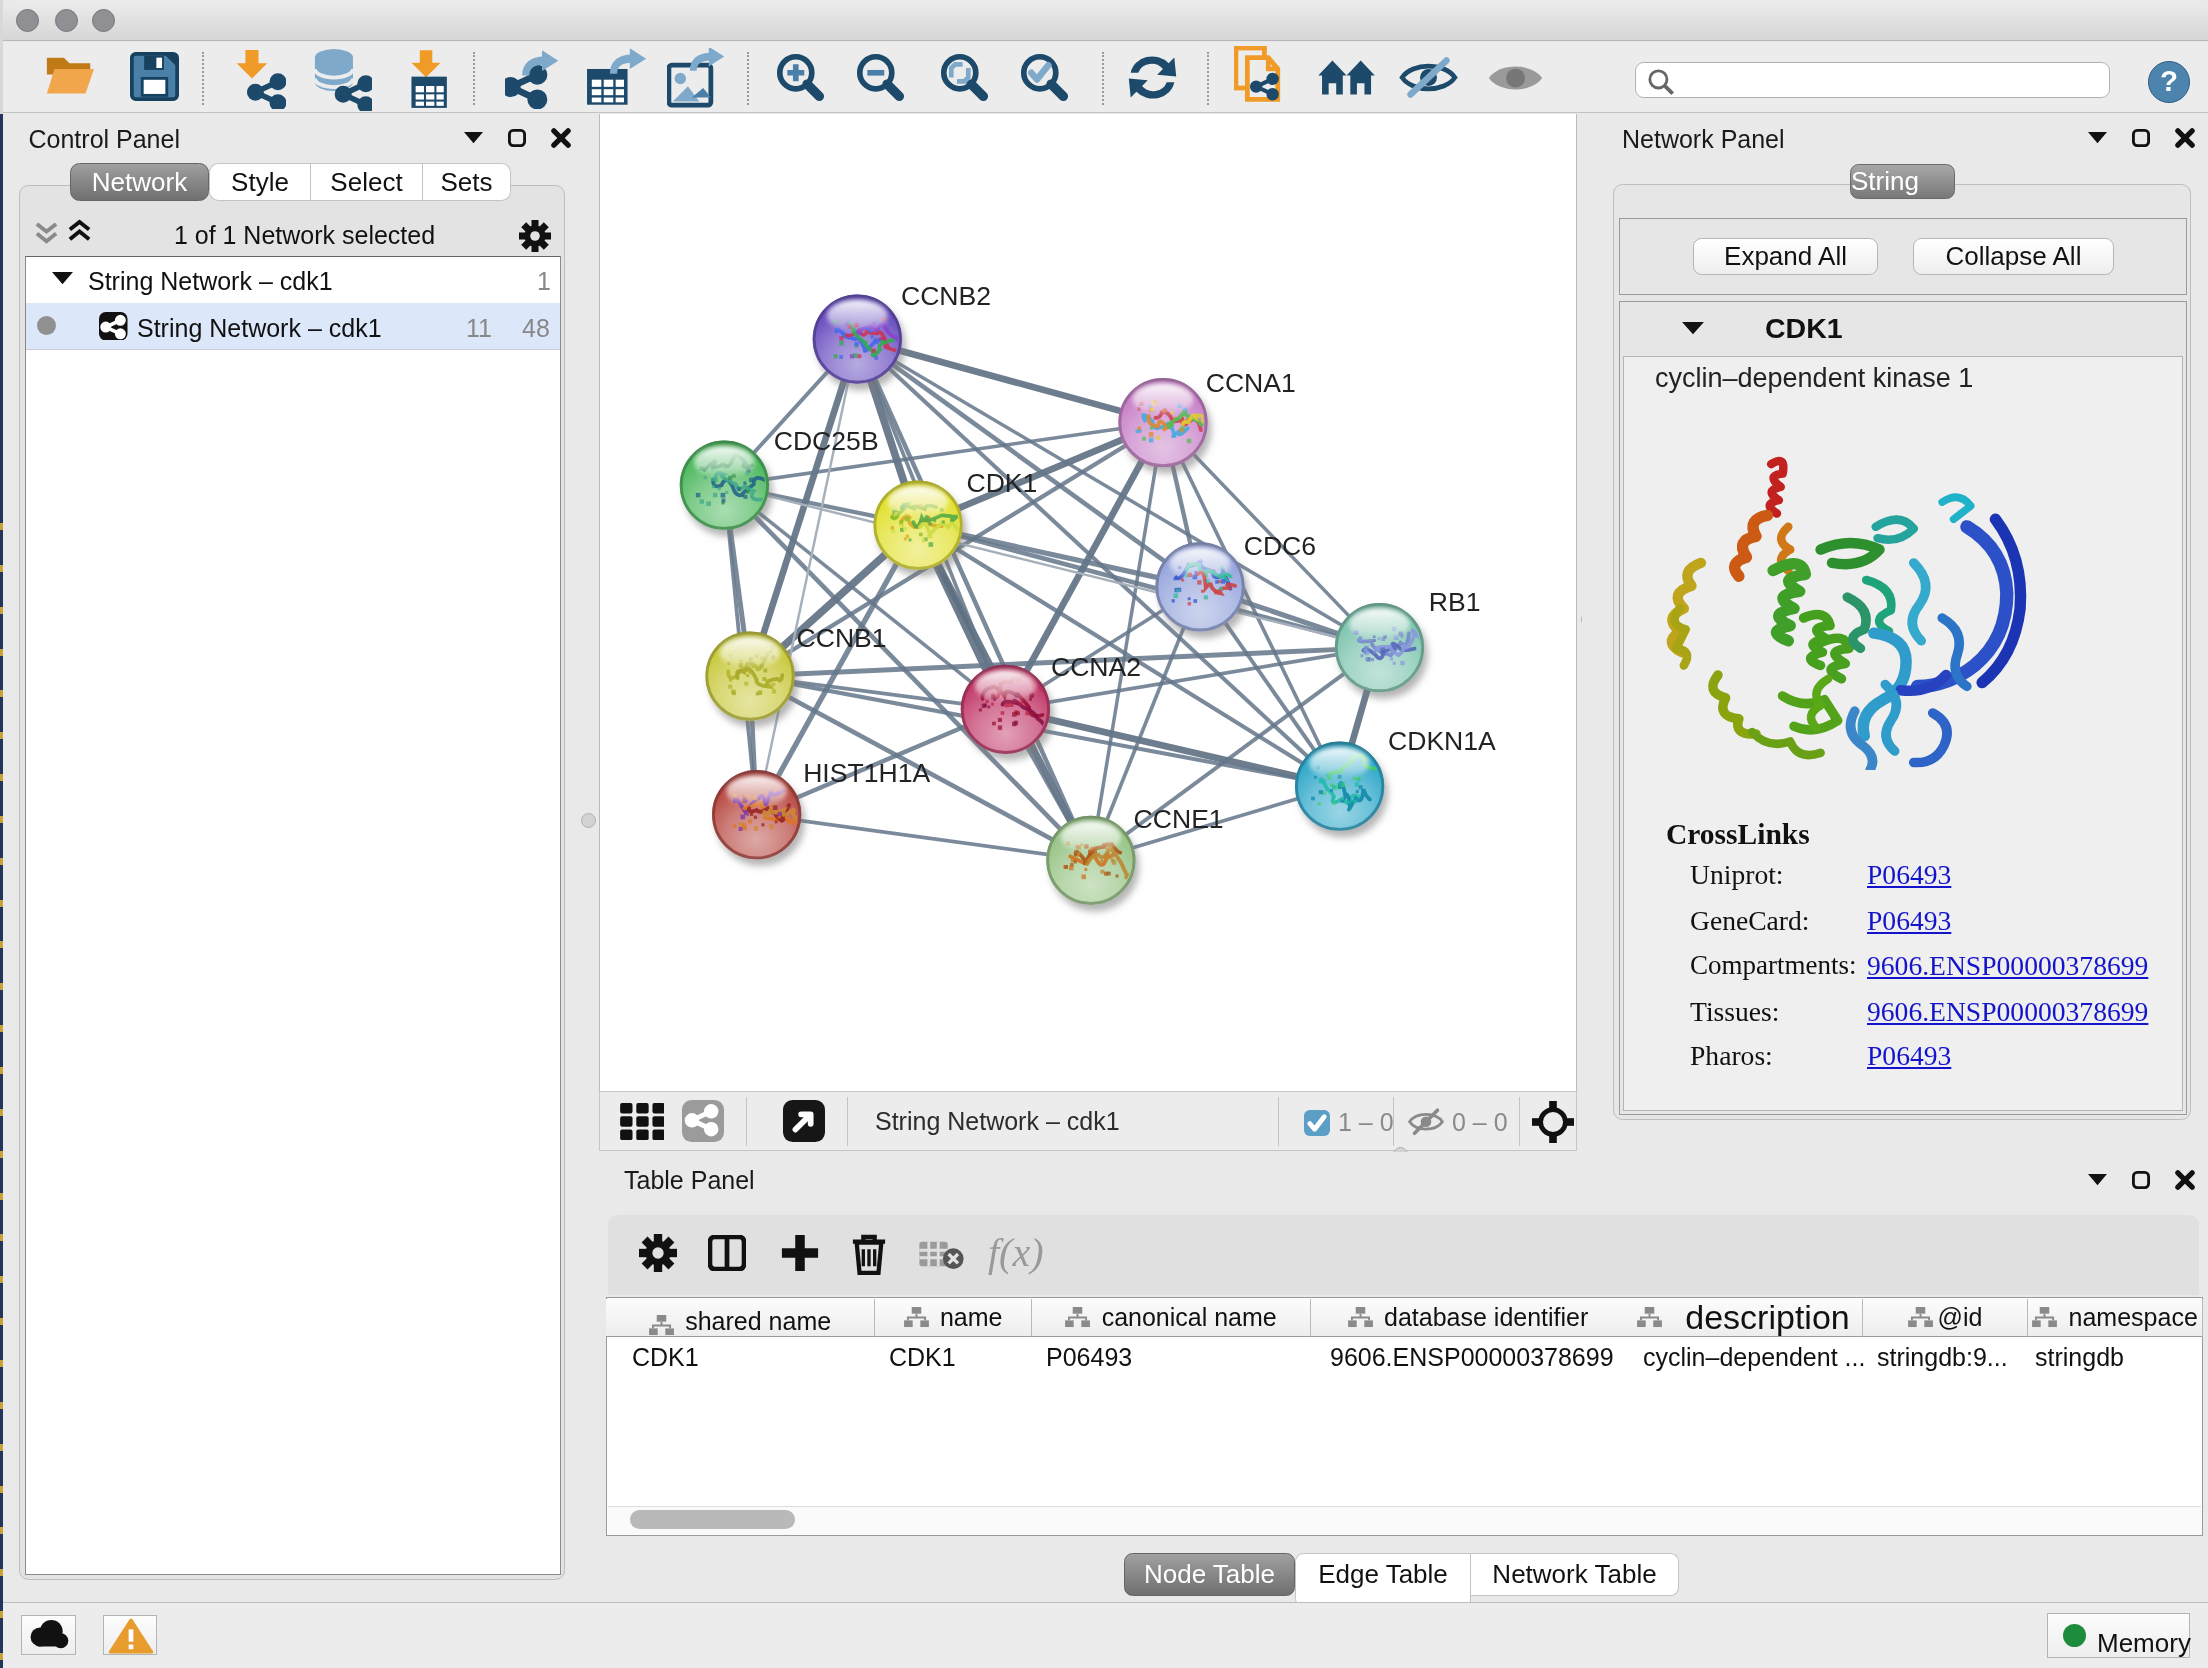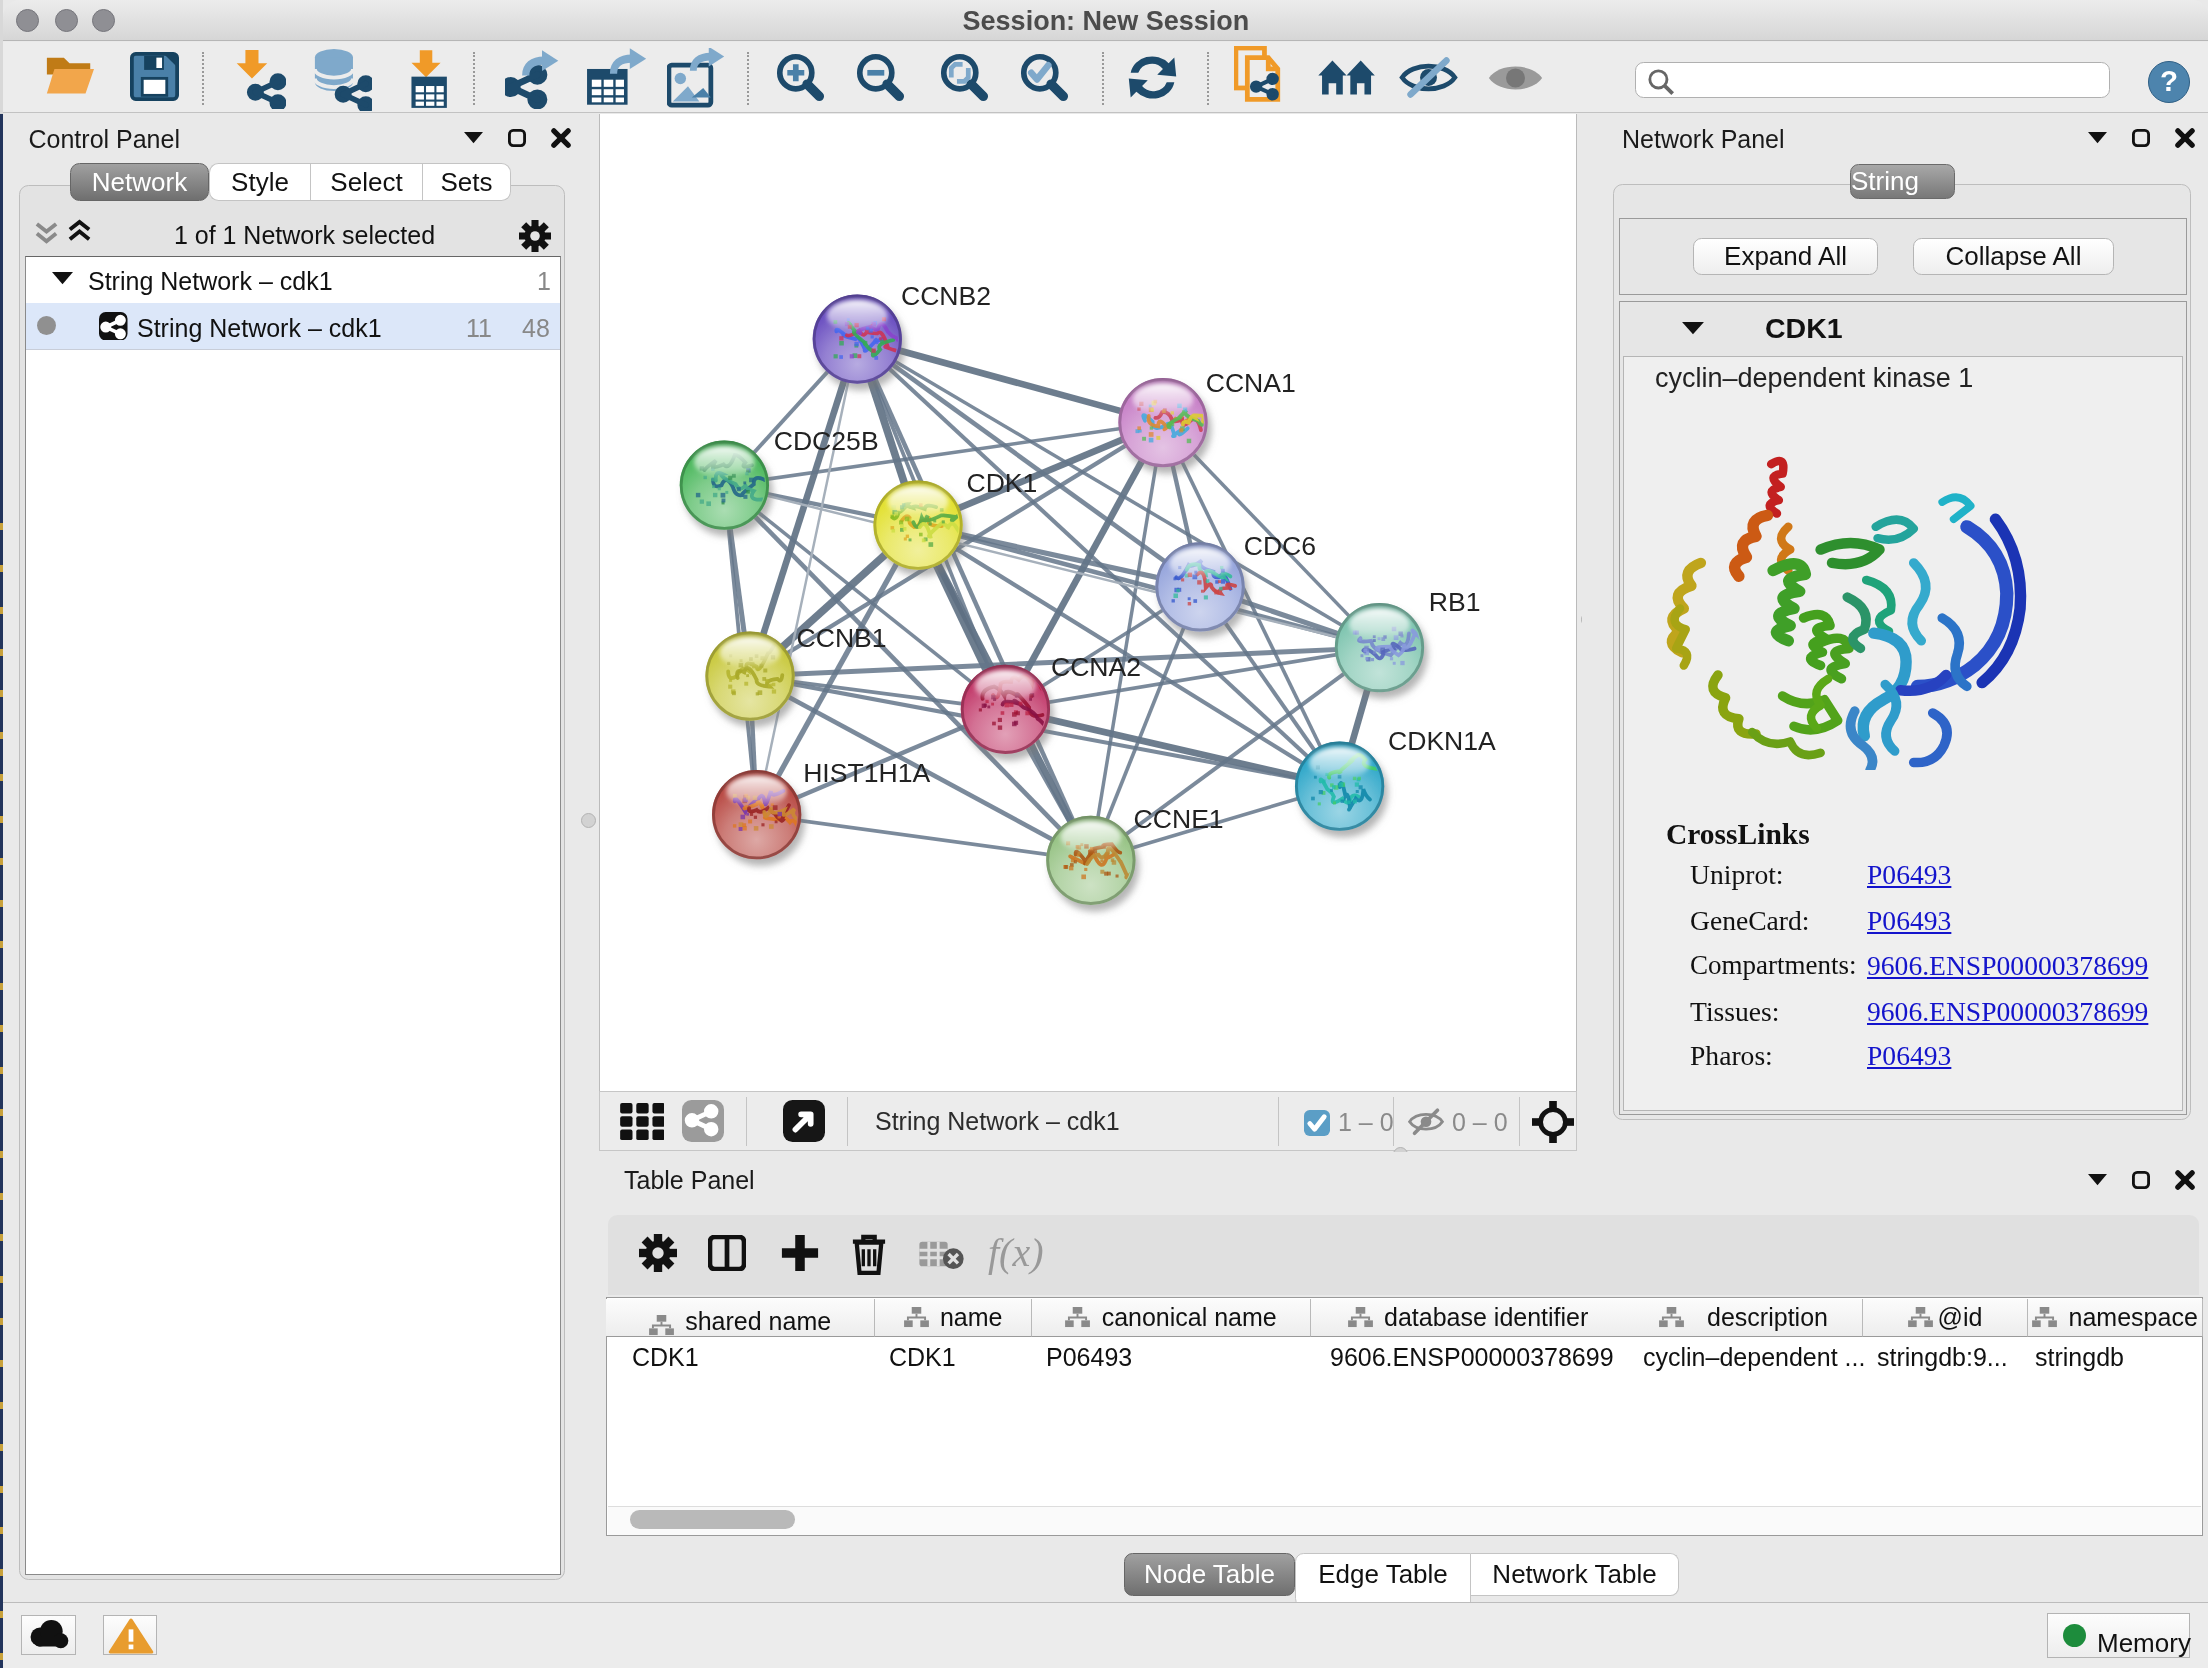--- a/index.html
+++ b/index.html
@@ -58,21 +58,20 @@
     <div class="abs" style="left:0px;top:1455px;width:2.9px;height:6.7px;background:#c9a23b"></div>
     <div class="abs" style="left:0px;top:1497px;width:2.9px;height:6.7px;background:#c9a23b"></div>
     <div class="abs" style="left:0px;top:1539px;width:2.9px;height:6.7px;background:#c9a23b"></div>
   </div>
 <div class="abs" style="left:0;top:0;width:2.9px;height:114px;background:#d8d8d8"></div>
 <div id="win"></div>
 <div id="titlebar">
 <div class="tl" style="left:13.3px"></div>
     <div class="tl" style="left:52px"></div>
     <div class="tl" style="left:89px"></div>
-<div id="title">Session: New Session</div>
   </div>
 <div id="toolbar">
     <svg class="ticon" style="left:40px;top:9.5px" width="53" height="49" viewBox="0 0 56 52">
       <path d="M4 6 L22 6 L28 12 L50 12 L50 24 L4 24 Z" fill="#c07b16"></path>
       <path d="M4 44 L12 18 L54 18 L45 44 Z" fill="#f2a64b"></path>
     </svg>
     <svg class="ticon" style="left:127px;top:9.5px" width="49" height="49" viewBox="0 0 52 52">
       <rect x="2" y="2" width="48" height="48" rx="4" fill="#4a80a8" stroke="#16425f" stroke-width="4"></rect>
       <path d="M36 2 L50 2 L50 16 Z" fill="#16425f"></path>
       <rect x="15" y="4" width="21" height="15" fill="#16425f"></rect>
@@ -1073,21 +1072,21 @@
     <svg width="25" height="21" viewBox="0 0 26 22">
       <g fill="#8a8a8a">
         <rect x="8" y="0" width="10" height="7"></rect>
         <rect x="0" y="14" width="9" height="7"></rect>
         <rect x="17" y="14" width="9" height="7"></rect>
       </g>
       <path d="M13 7 v4 M4 14 v-3 h18 v3" stroke="#8a8a8a" stroke-width="2" fill="none"></path>
     </svg>
     <span>database identifier</span>
   </div>
-<div class="abs" style="left:1625px;top:1299px;width:238px;height:38px;background:linear-gradient(#fcfcfc,#ededed);border-right:1.9px solid #b9b9b9;border-bottom:1.9px solid #9a9a9a;display:flex;align-items:center;justify-content:center;gap:23px;font-size:25px;overflow:hidden">
+<div class="abs" style="left:1625px;top:1299px;width:238px;height:38px;background:linear-gradient(#fcfcfc,#ededed);border-right:1.9px solid #b9b9b9;border-bottom:1.9px solid #9a9a9a;display:flex;align-items:center;justify-content:center;gap:23px;font-size:34px;overflow:hidden">
     <svg width="25" height="21" viewBox="0 0 26 22">
       <g fill="#8a8a8a">
         <rect x="8" y="0" width="10" height="7"></rect>
         <rect x="0" y="14" width="9" height="7"></rect>
         <rect x="17" y="14" width="9" height="7"></rect>
       </g>
       <path d="M13 7 v4 M4 14 v-3 h18 v3" stroke="#8a8a8a" stroke-width="2" fill="none"></path>
     </svg>
     <span>description</span>
   </div>

